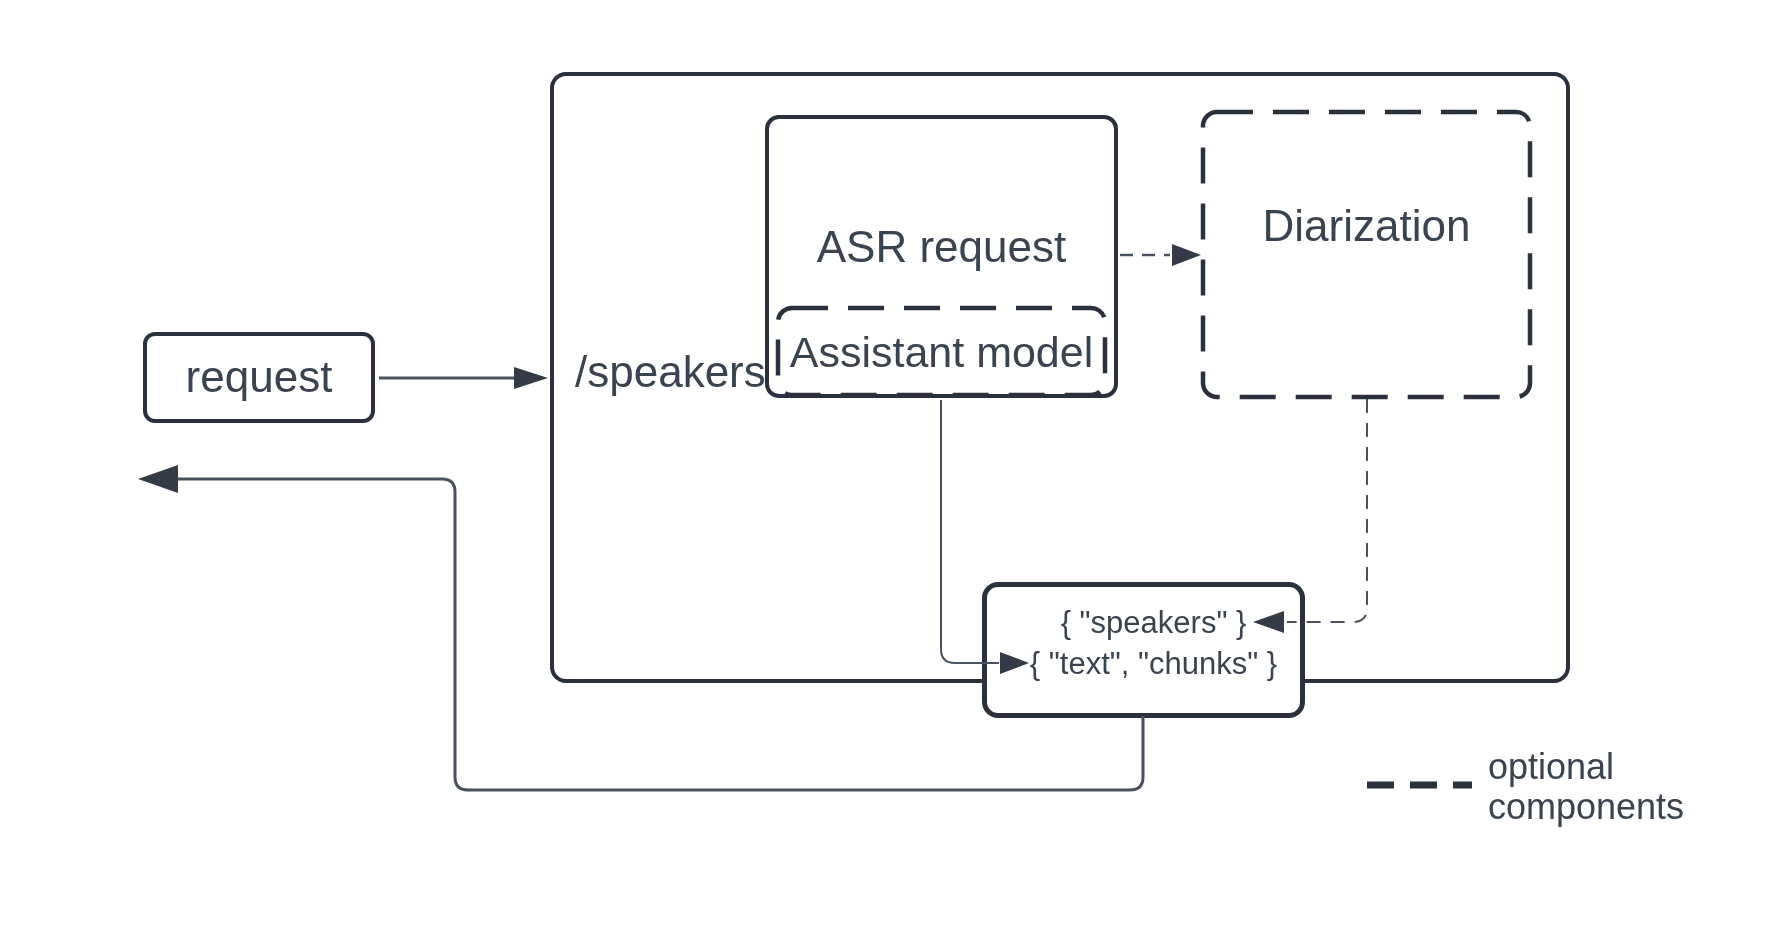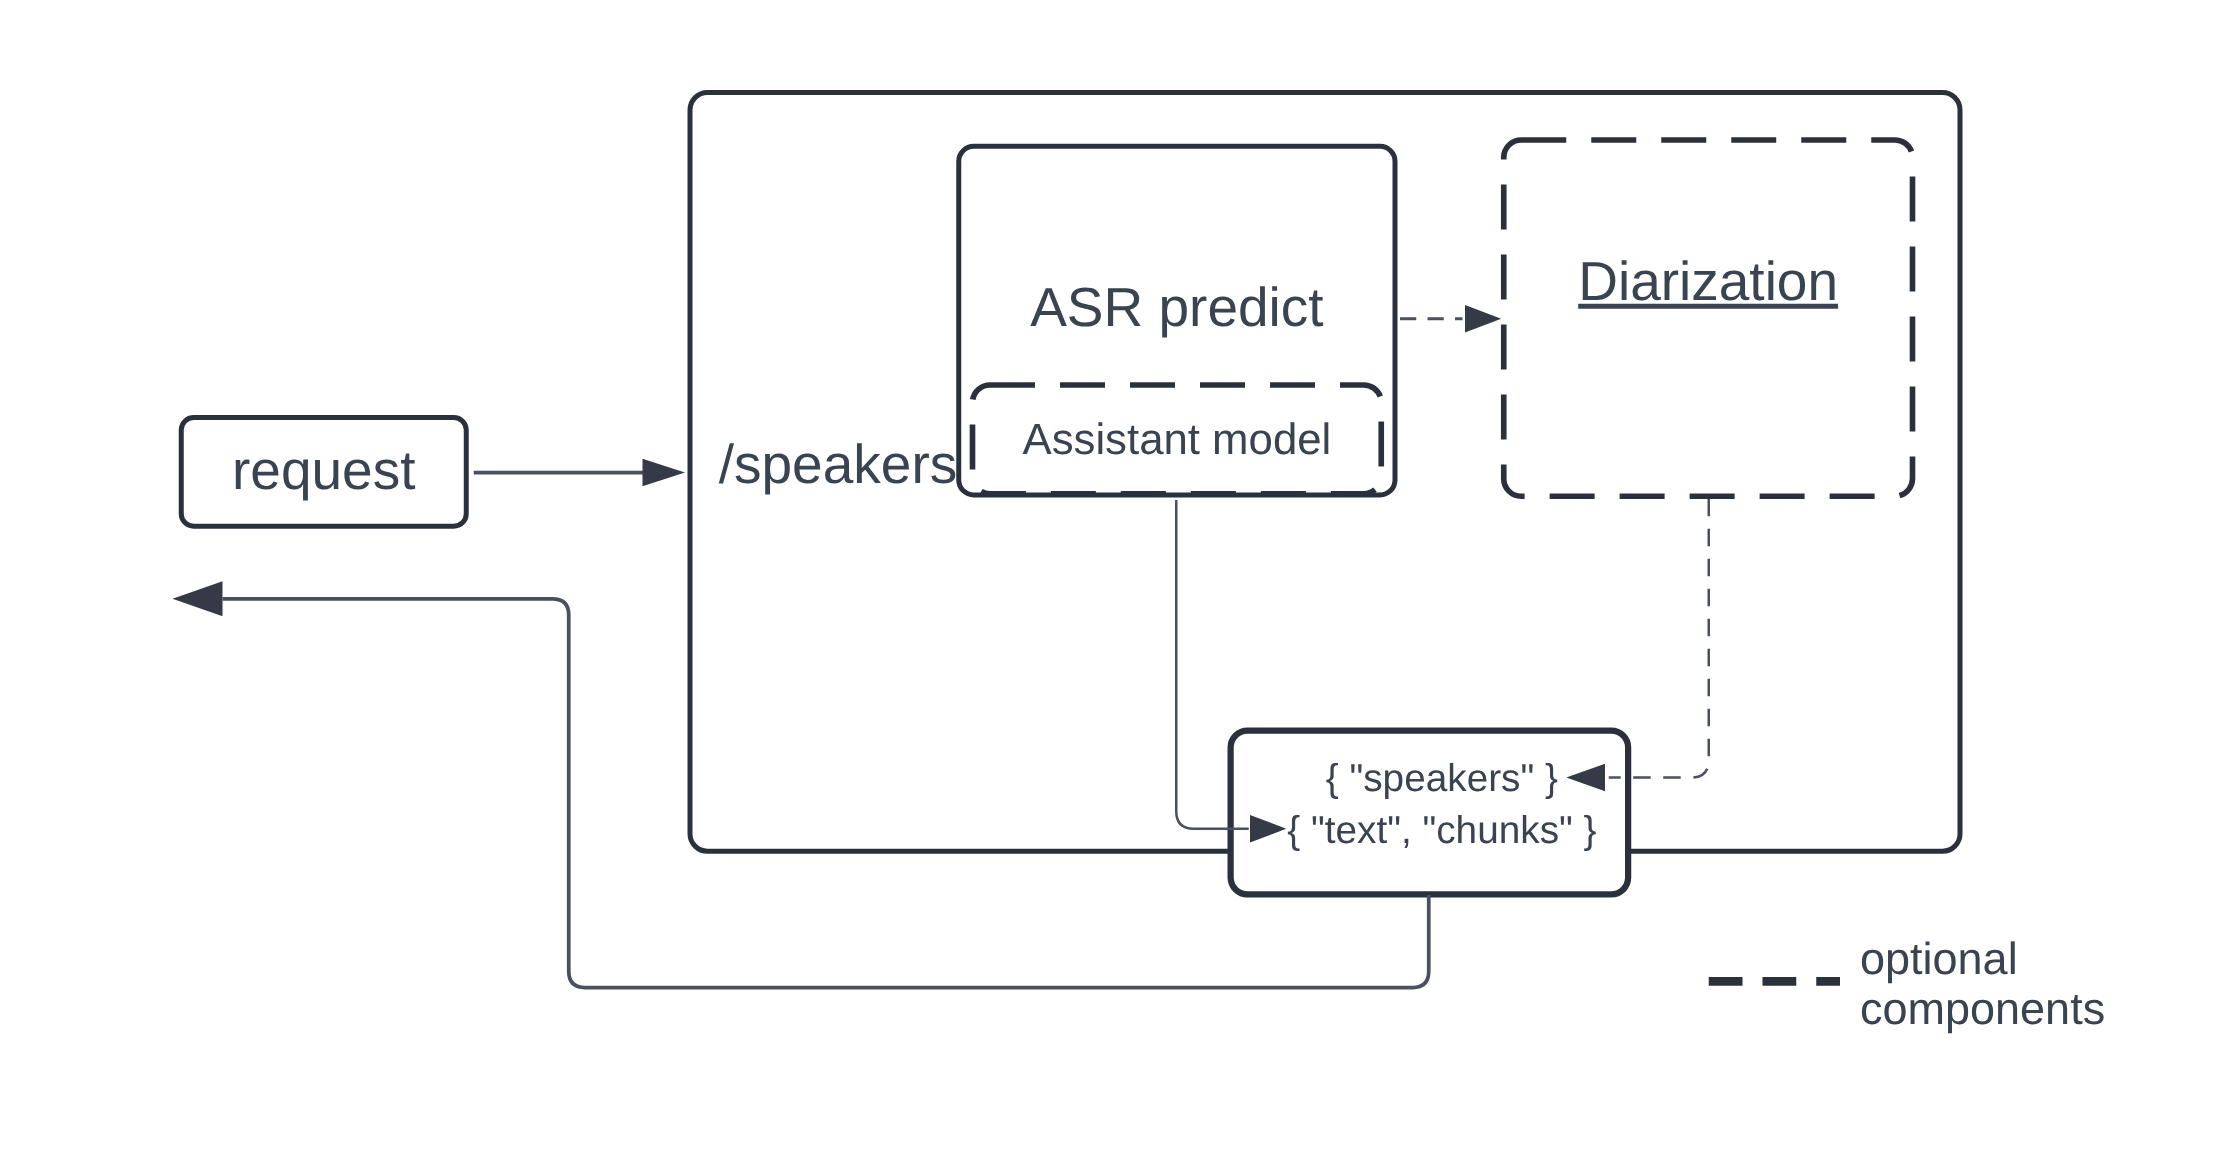--- a/index.html
+++ b/index.html
@@ -26,21 +26,21 @@
   .label {
     position: absolute;
     color: #3a4350;
     white-space: nowrap;
   }
   .label-main {
     font-size: 44px;
     line-height: 56px;
   }
   .label-sub {
-    font-size: 35px;
+    font-size: 43px;
     line-height: 44px;
   }
   .label-json {
     font-size: 31px;
     line-height: 41px;
   }
   .label-legend {
     font-size: 36px;
     line-height: 40px;
     white-space: normal;
@@ -60,25 +60,25 @@
 
 <div class="canvas">
 
   <div class="box solid-border" style="left:143px; top:332px; width:232px; height:91px; border-radius:12px;"></div>
   <div class="label label-main center-text" style="left:143px; top:349px; width:232px;">request</div>
 
   <div class="box solid-border" style="left:550px; top:72px; width:1020px; height:611px; border-radius:16px;"></div>
   <div class="label label-main" style="left:575px; top:344px;">/speakers</div>
 
   <div class="box solid-border" style="left:765px; top:115px; width:353px; height:283px; border-radius:14px;"></div>
-  <div class="label label-main center-text" style="left:765px; top:219px; width:353px;">ASR predict</div>
+  <div class="label label-main center-text" style="left:765px; top:219px; width:353px;">ASR request</div>
 
   <div class="label label-sub center-text" style="left:778px; top:330px; width:327px;">Assistant model</div>
 
-  <div class="label label-main center-text" style="left:1203px; top:197px; width:327px; line-height:57px;text-decoration:underline;">
+  <div class="label label-main center-text" style="left:1203px; top:197px; width:327px; line-height:57px;">
     <div>Diarization</div>
   </div>
 
   <div class="box solid-border" style="left:982px; top:582px; width:323px; height:136px; border-width:5px; border-radius:16px;"></div>
   <div class="label label-json center-text" style="left:982px; top:602px; width:323px; transform:translateX(10px);">{ "speakers" }</div>
   <div class="label label-json center-text" style="left:982px; top:643px; width:323px; transform:translateX(10px);">{ "text", "chunks" }</div>
 
   <div class="label label-legend" style="left:1488px; top:747px; width:220px;">
     <div>optional</div>
     <div>components</div>

